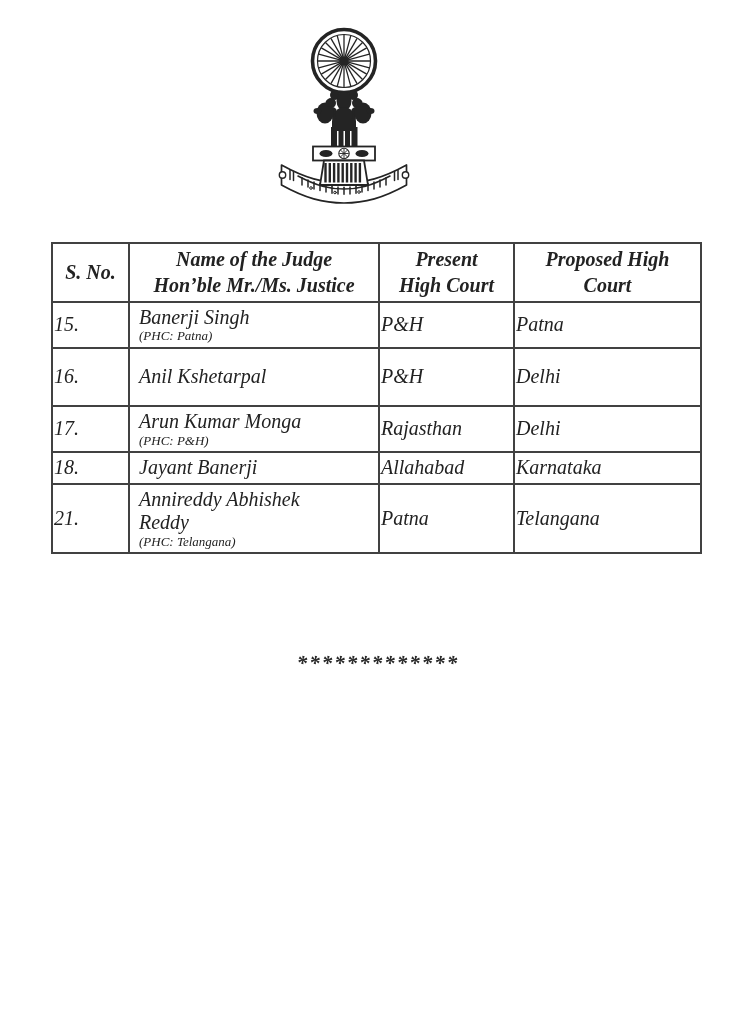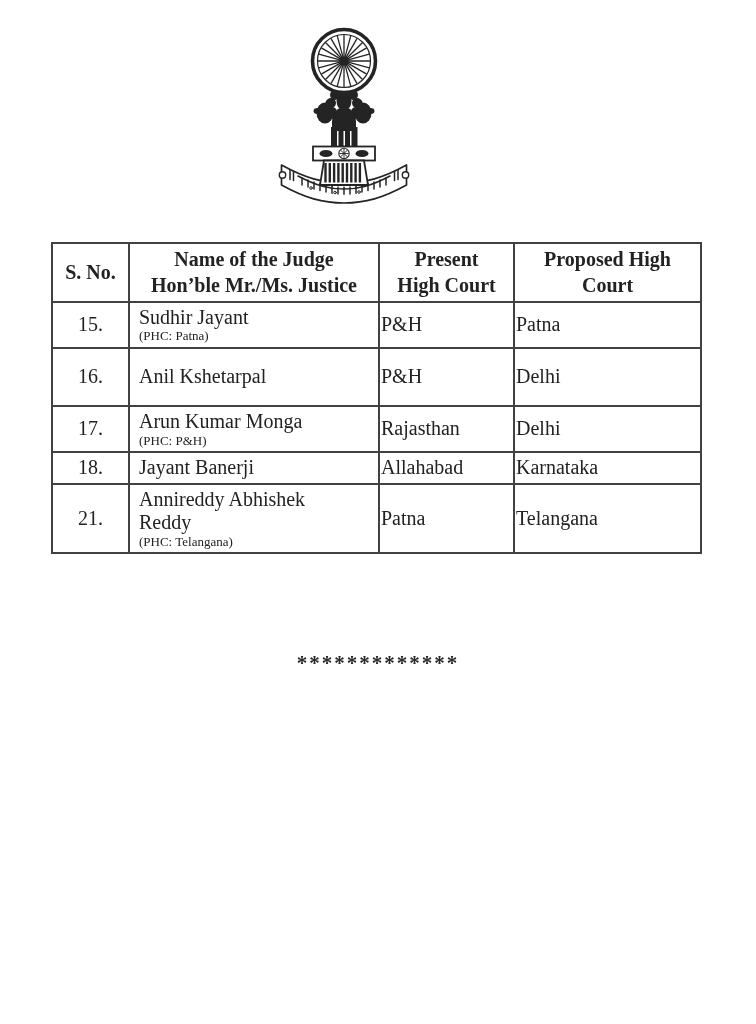--- a/index.html
+++ b/index.html
@@ -1,35 +1,35 @@
 <!DOCTYPE html>
 <html><head>
 <meta charset="utf-8">
 <style>
   html,body{margin:0;padding:0;background:#e9e9e9;}
   .page{
     position:relative;width:756px;height:1024px;background:#ffffff;
     font-family:"Liberation Serif","DejaVu Serif",serif;color:#222222;
-    overflow:hidden;margin:0 auto;
+    overflow:hidden;margin:0 auto;font-style:italic;
   }
   .emblem{position:absolute;left:277px;top:27px;}
   .judges-table{
     position:absolute;left:51px;top:242px;width:649px;
     border-collapse:collapse;table-layout:fixed;
   }
   .judges-table th,.judges-table td{border:2px solid #414141;overflow:hidden;}
   .judges-table thead tr{height:56px;}
   .judges-table th{
     font-weight:bold;font-size:20px;text-align:center;
     vertical-align:middle;line-height:1.32;padding:2px;
   }
   .hl{display:block;}
   .hl:empty{display:none;}
   .judges-table td{font-size:20px;vertical-align:middle;}
-  .c-sno{text-align:center;}
+  .c-sno{}
   .c-name{text-align:left;padding:3px 6px 3px 9px;}
   .name{line-height:1.18;max-width:212px;}
   .phc{font-size:13px;line-height:1.12;}
   .phc:empty{display:none;}
   .c-center{text-align:left;}
   tbody tr:nth-child(1){height:45px;}
   tbody tr:nth-child(2){height:58px;}
   tbody tr:nth-child(3){height:44px;}
   tbody tr:nth-child(4){height:30px;margin-left:11px;}
   tbody tr:nth-child(5){height:45px;}
@@ -177,21 +177,21 @@
         <th>
           <span class="hl">Proposed High</span>
           <span class="hl">Court</span>
         </th>
       </tr>
     </thead>
     <tbody>
       <tr>
         <td class="c-sno">15.</td>
         <td class="c-name">
-          <div class="name">Sudhir Jayant</div>
+          <div class="name">Banerji Singh</div>
           <div class="phc">(PHC: Patna)</div>
         </td>
         <td class="c-center">P&amp;H</td>
         <td class="c-center">Patna</td>
       </tr>
       <tr>
         <td class="c-sno">16.</td>
         <td class="c-name">
           <div class="name">Anil Kshetarpal</div>
 

